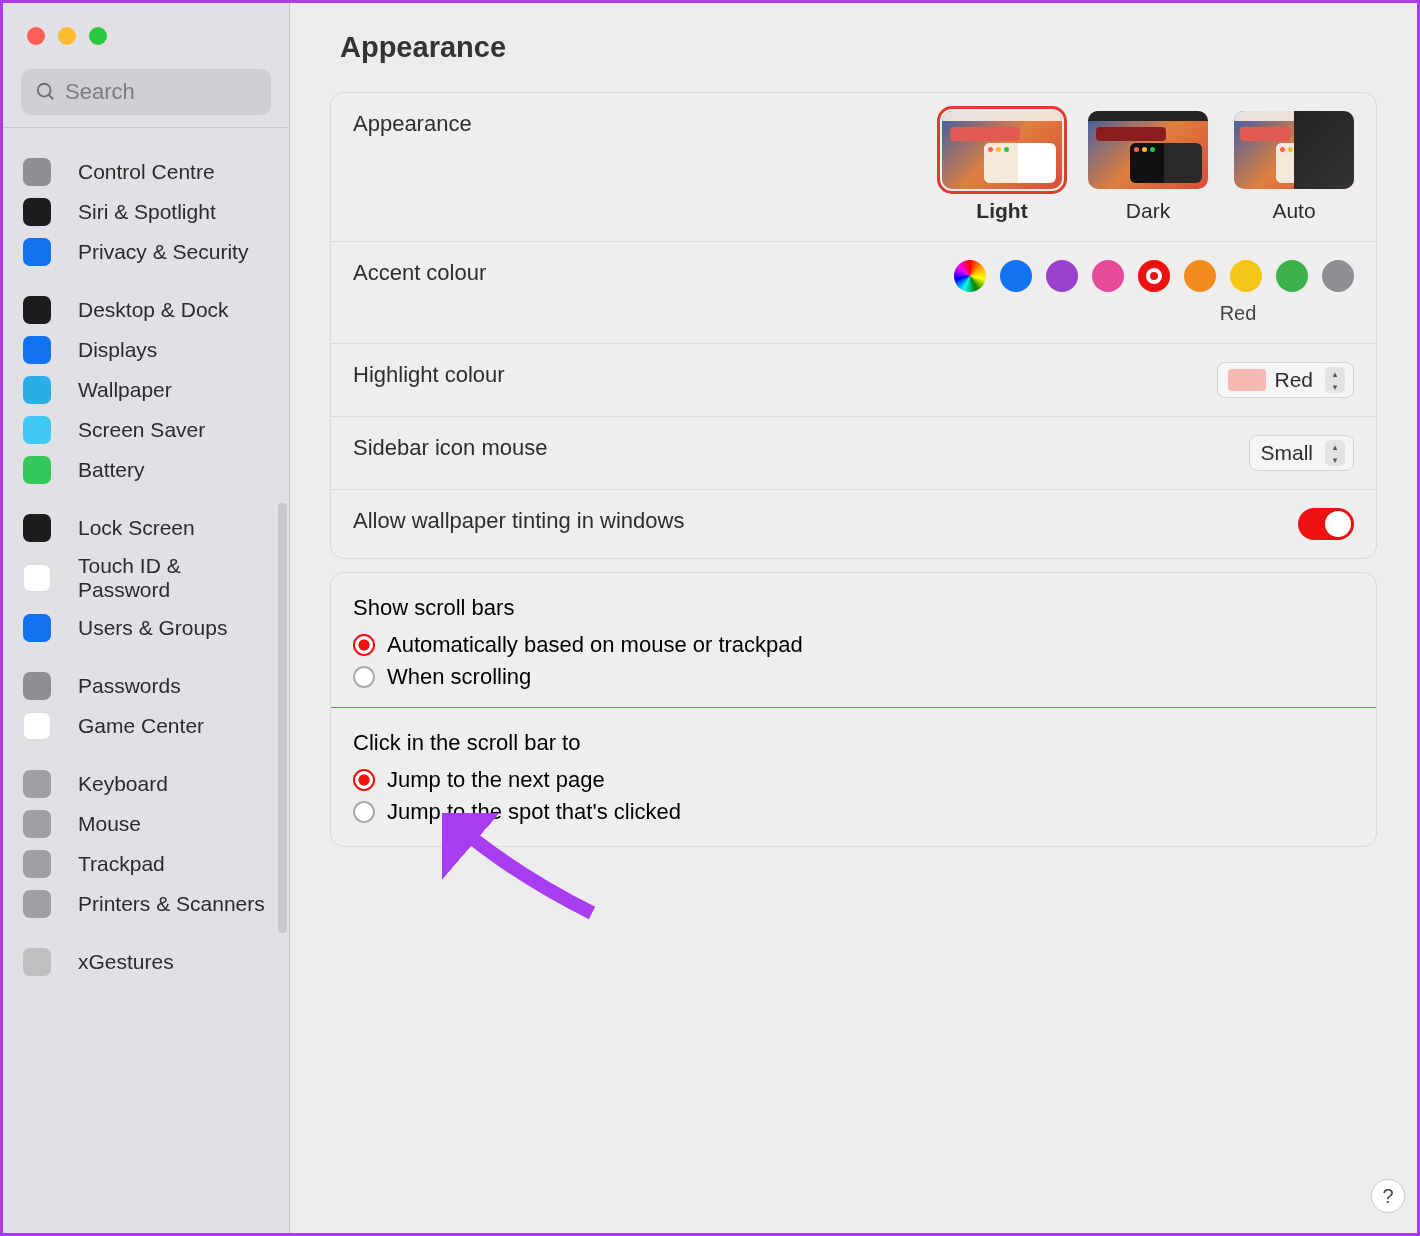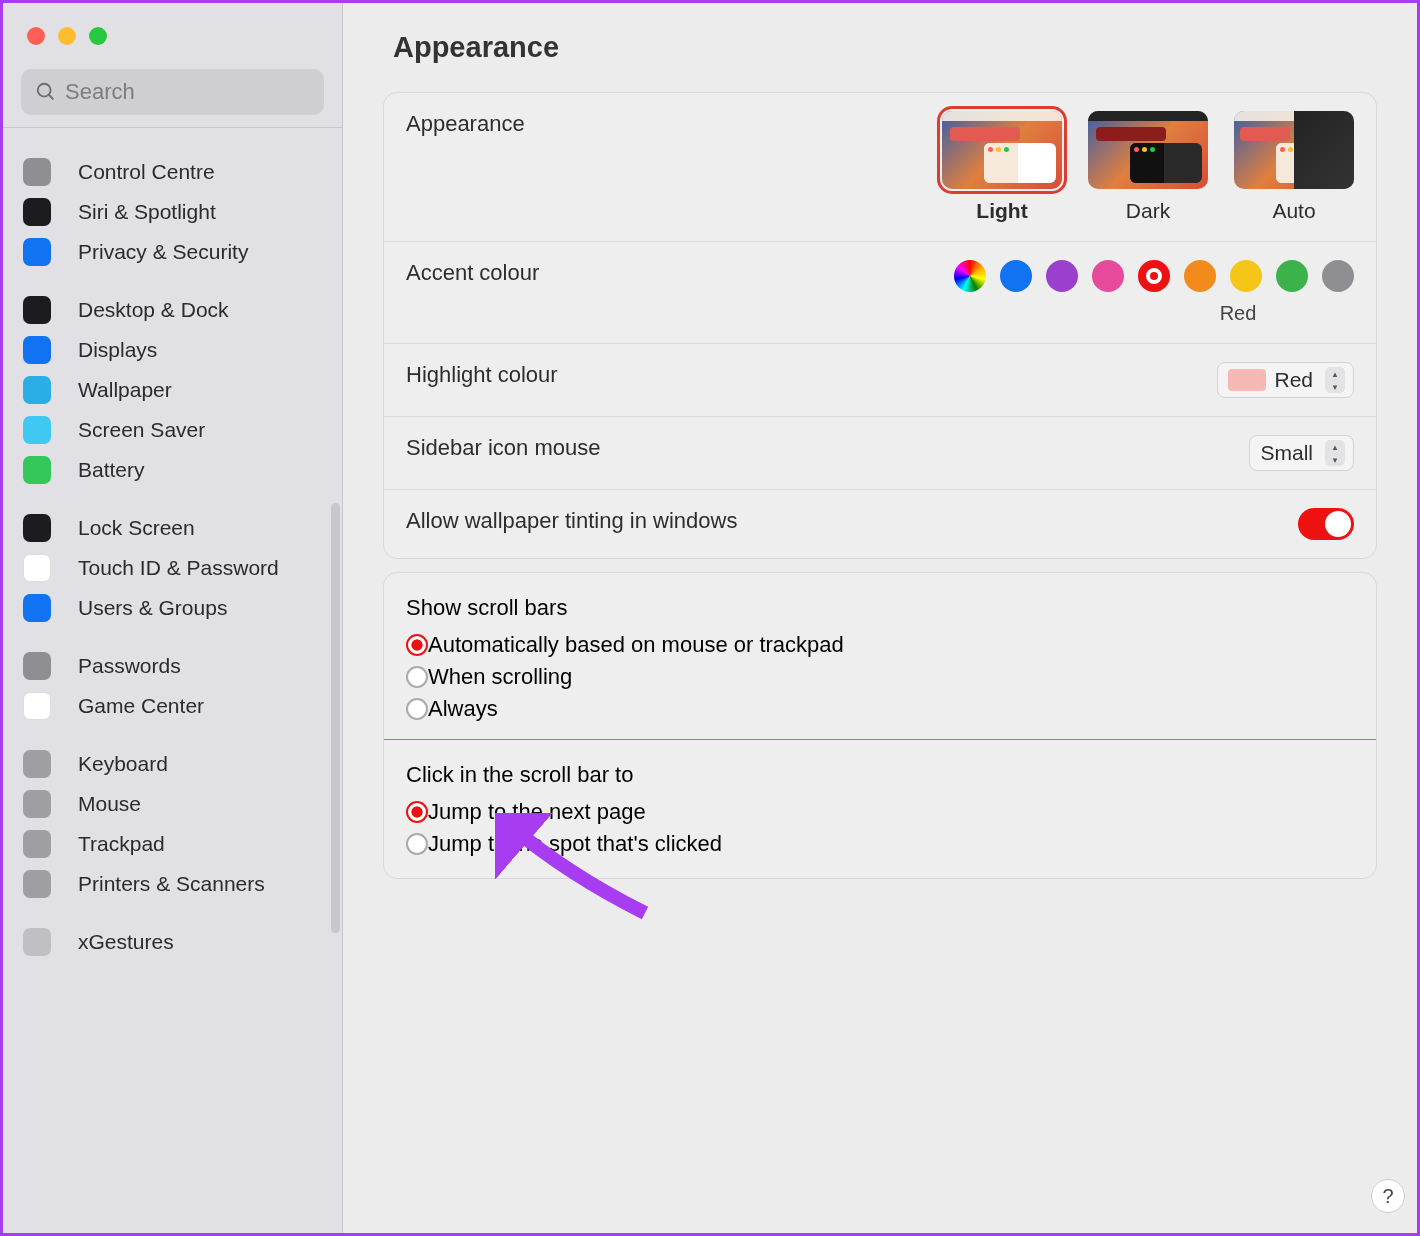--- a/index.html
+++ b/index.html
@@ -6,21 +6,21 @@
   body {
     font-family: -apple-system, "Helvetica Neue", Arial, sans-serif;
     background: #ececec;
     width: 1420px;
     height: 1236px;
     overflow: hidden;
     border: 3px solid #a83cf0;
   }
   .window { display: flex; height: 100%; }
   .sidebar {
-    width: 340px;
+    width: 287px;
     background: #e1e0e4;
     border-right: 1px solid #c7c7c9;
     display: flex;
     flex-direction: column;
     position: relative;
   }
   .traffic-lights { display: flex; gap: 13px; padding: 24px 0 0 24px; }
   .tl { width: 18px; height: 18px; border-radius: 50%; }
   .tl.red { background:#ff5f57;} .tl.yellow{background:#febc2e;} .tl.green{background:#28c840;}
   .search-wrap { padding: 24px 18px 12px 18px; }
@@ -89,21 +89,21 @@
   }
   .select .sw-prev{width:38px;height:22px;border-radius:4px;background:#f6b8b4;}
   .stepper{display:flex;flex-direction:column;background:#e3e3e5;border-radius:5px;width:20px;height:26px;margin-left:4px;}
   .stepper div{flex:1;display:flex;align-items:center;justify-content:center;font-size:9px;color:#555;}
   .toggle{
     width:56px;height:32px;background:#e11;border-radius:16px;position:relative;cursor:pointer;
   }
   .toggle::after{content:"";position:absolute;right:3px;top:3px;width:26px;height:26px;background:#fff;border-radius:50%;}
   .radio-group{padding:4px 0 0 0;}
   .radio-title{font-size:22px;padding:18px 22px 8px 22px;}
-  .radio-item{display:flex;align-items:center;font-size:22px;padding:3px 22px;cursor:pointer;}
+  .radio-item{display:flex;align-items:center;gap:12px;font-size:22px;padding:3px 22px;cursor:pointer;}
   .radio{width:22px;height:22px;border:2px solid #aaa;border-radius:50%;background:#fff;flex-shrink:0;}
   .radio.checked{border-color:#e11;background:radial-gradient(circle,#e11 0 42%,#fff 46% 100%);}
   .panel .radio-group + .radio-group{border-top:1px solid #d946ef;margin-top:14px;}
   .radio-group:last-child{padding-bottom:18px;}
   .help-btn{
     position:absolute;right:12px;bottom:20px;width:34px;height:34px;border-radius:50%;
     background:#fff;border:1px solid #ccc;display:flex;align-items:center;justify-content:center;
     font-size:20px;color:#444;cursor:pointer;
   }
   
@@ -321,24 +321,20 @@
       <div class="radio-group" id="rg1">
         <div class="radio-title">Show scroll bars</div>
       <div class="radio-item">
             <div class="radio checked"></div>
             <span>Automatically based on mouse or trackpad</span>
           </div>
           <div class="radio-item">
             <div class="radio"></div>
             <span>When scrolling</span>
           </div>
-          <div class="radio-item">
-            <div class="radio"></div>
-            <span>Always</span>
-          </div>
         </div>
       <div class="radio-group" id="rg2">
         <div class="radio-title">Click in the scroll bar to</div>
       <div class="radio-item">
             <div class="radio checked"></div>
             <span>Jump to the next page</span>
           </div>
           <div class="radio-item">
             <div class="radio"></div>
             <span>Jump to the spot that's clicked</span>

